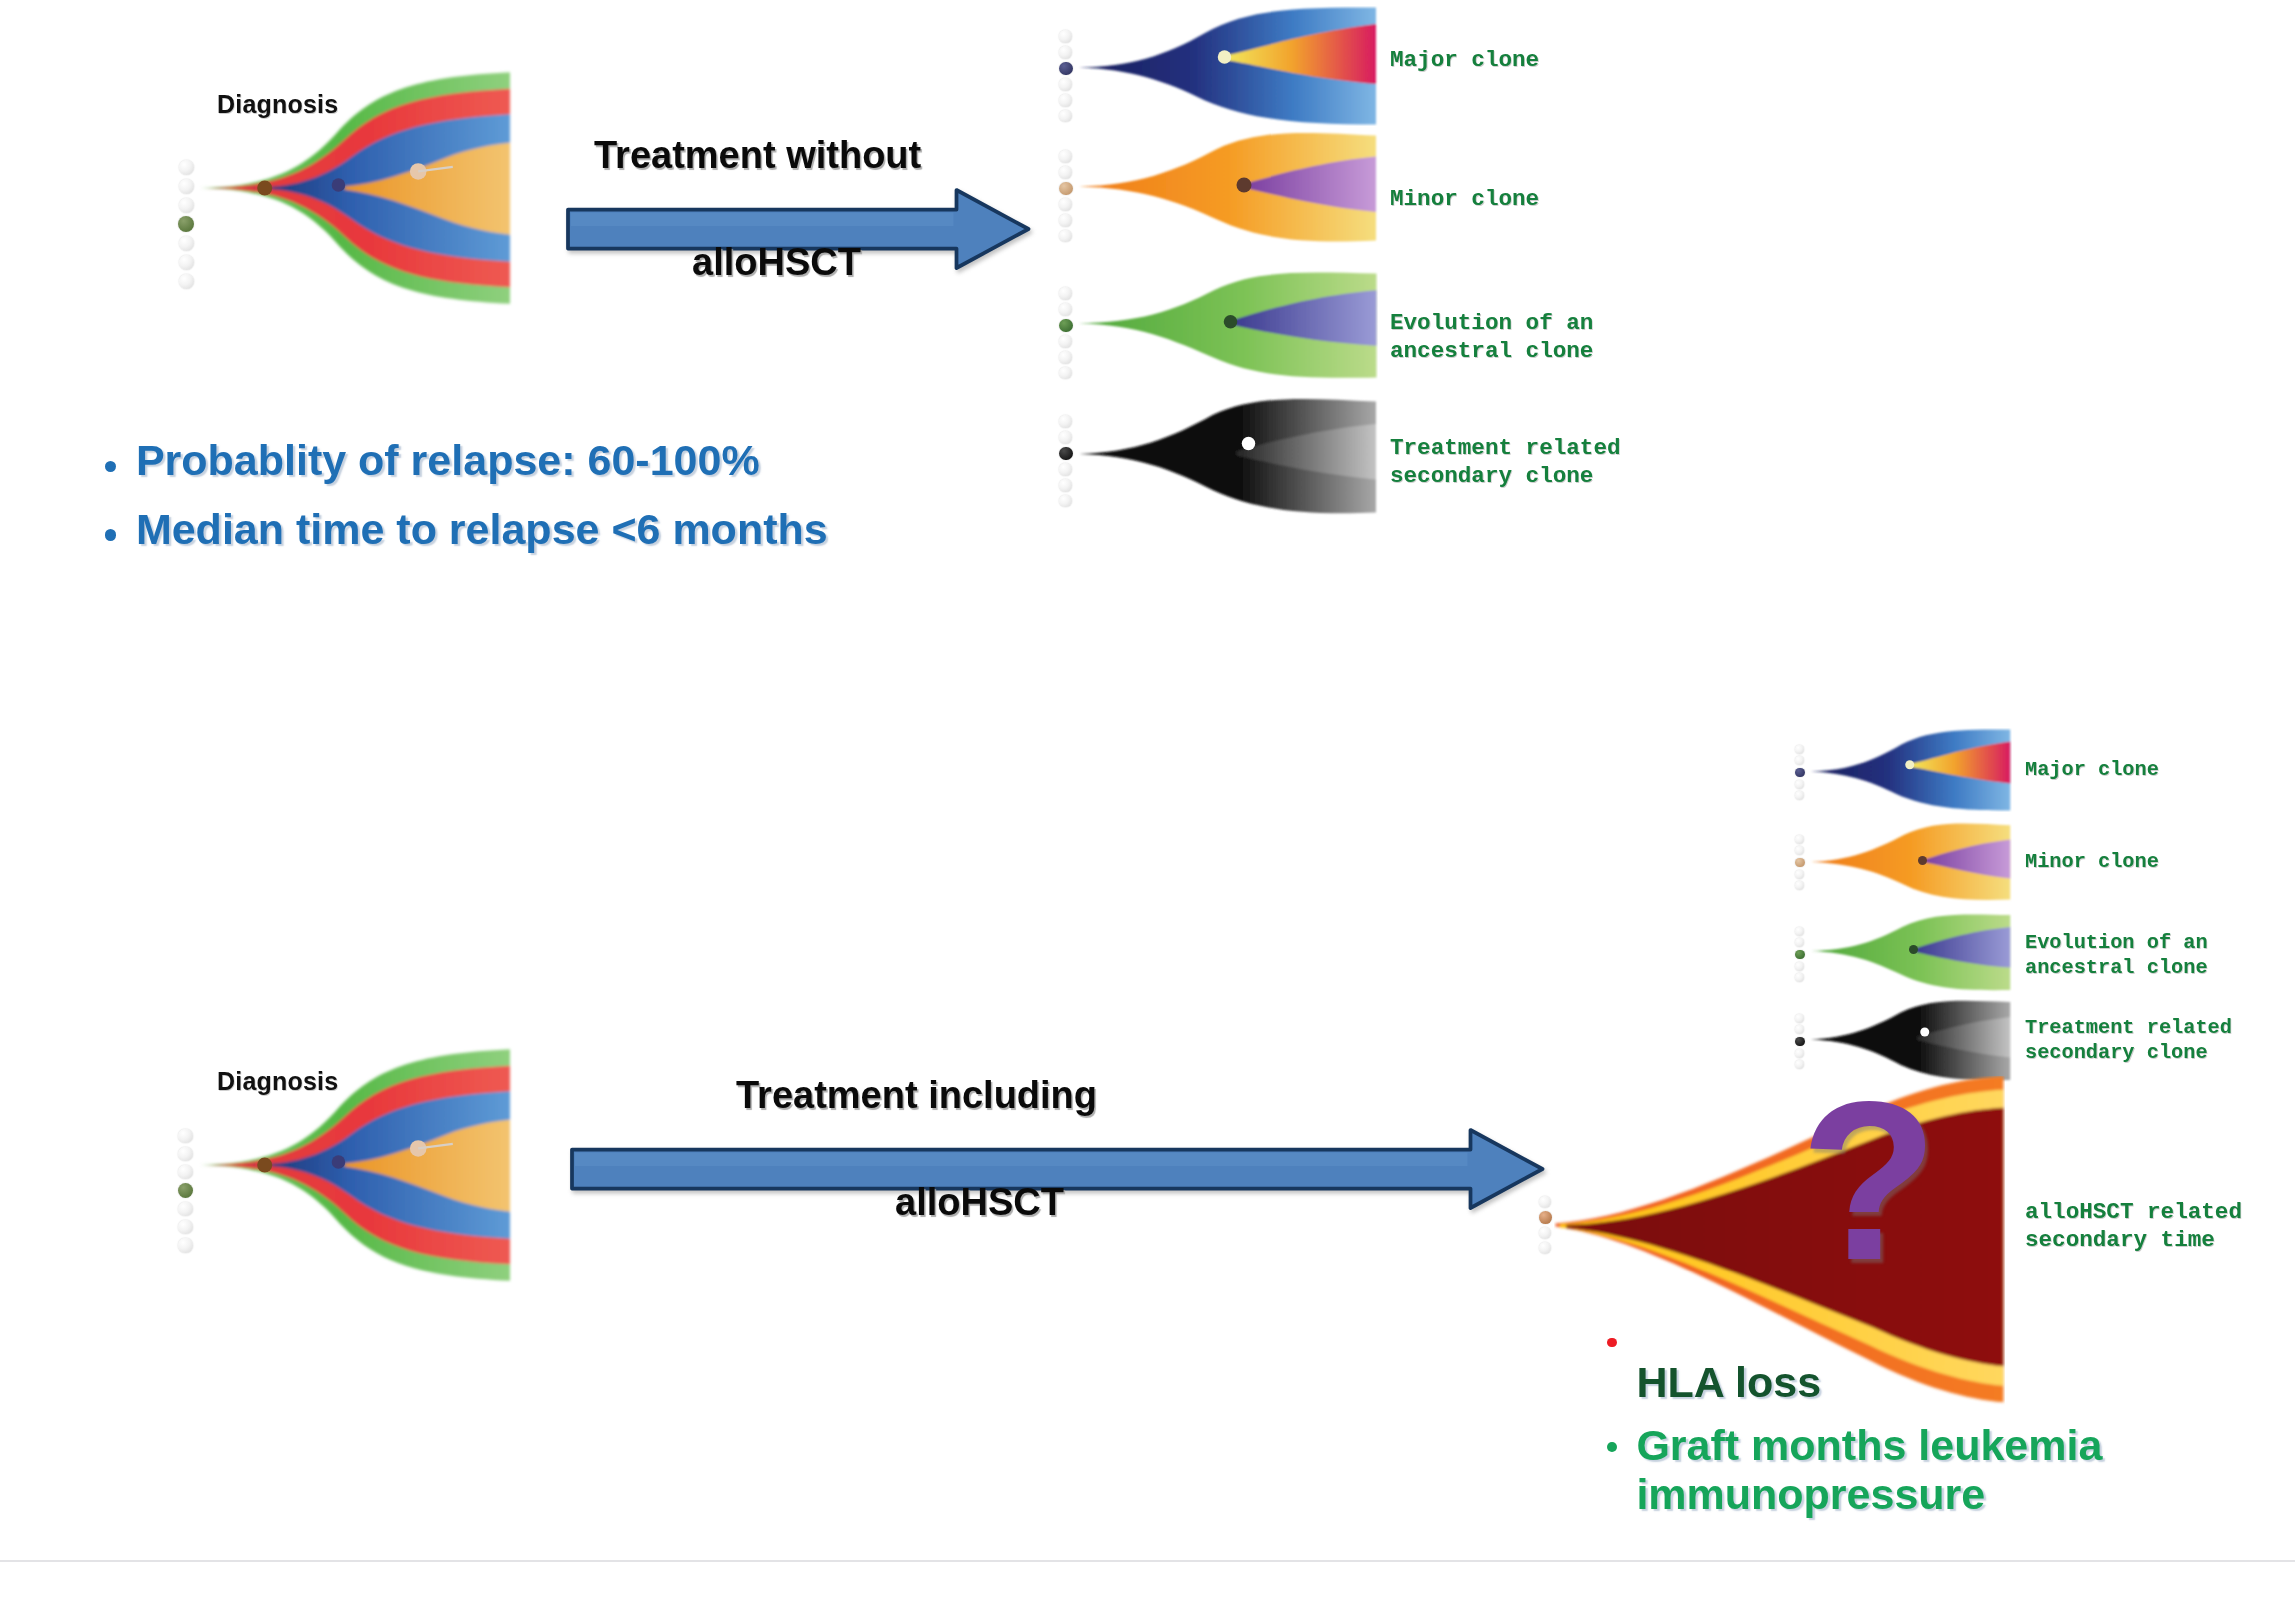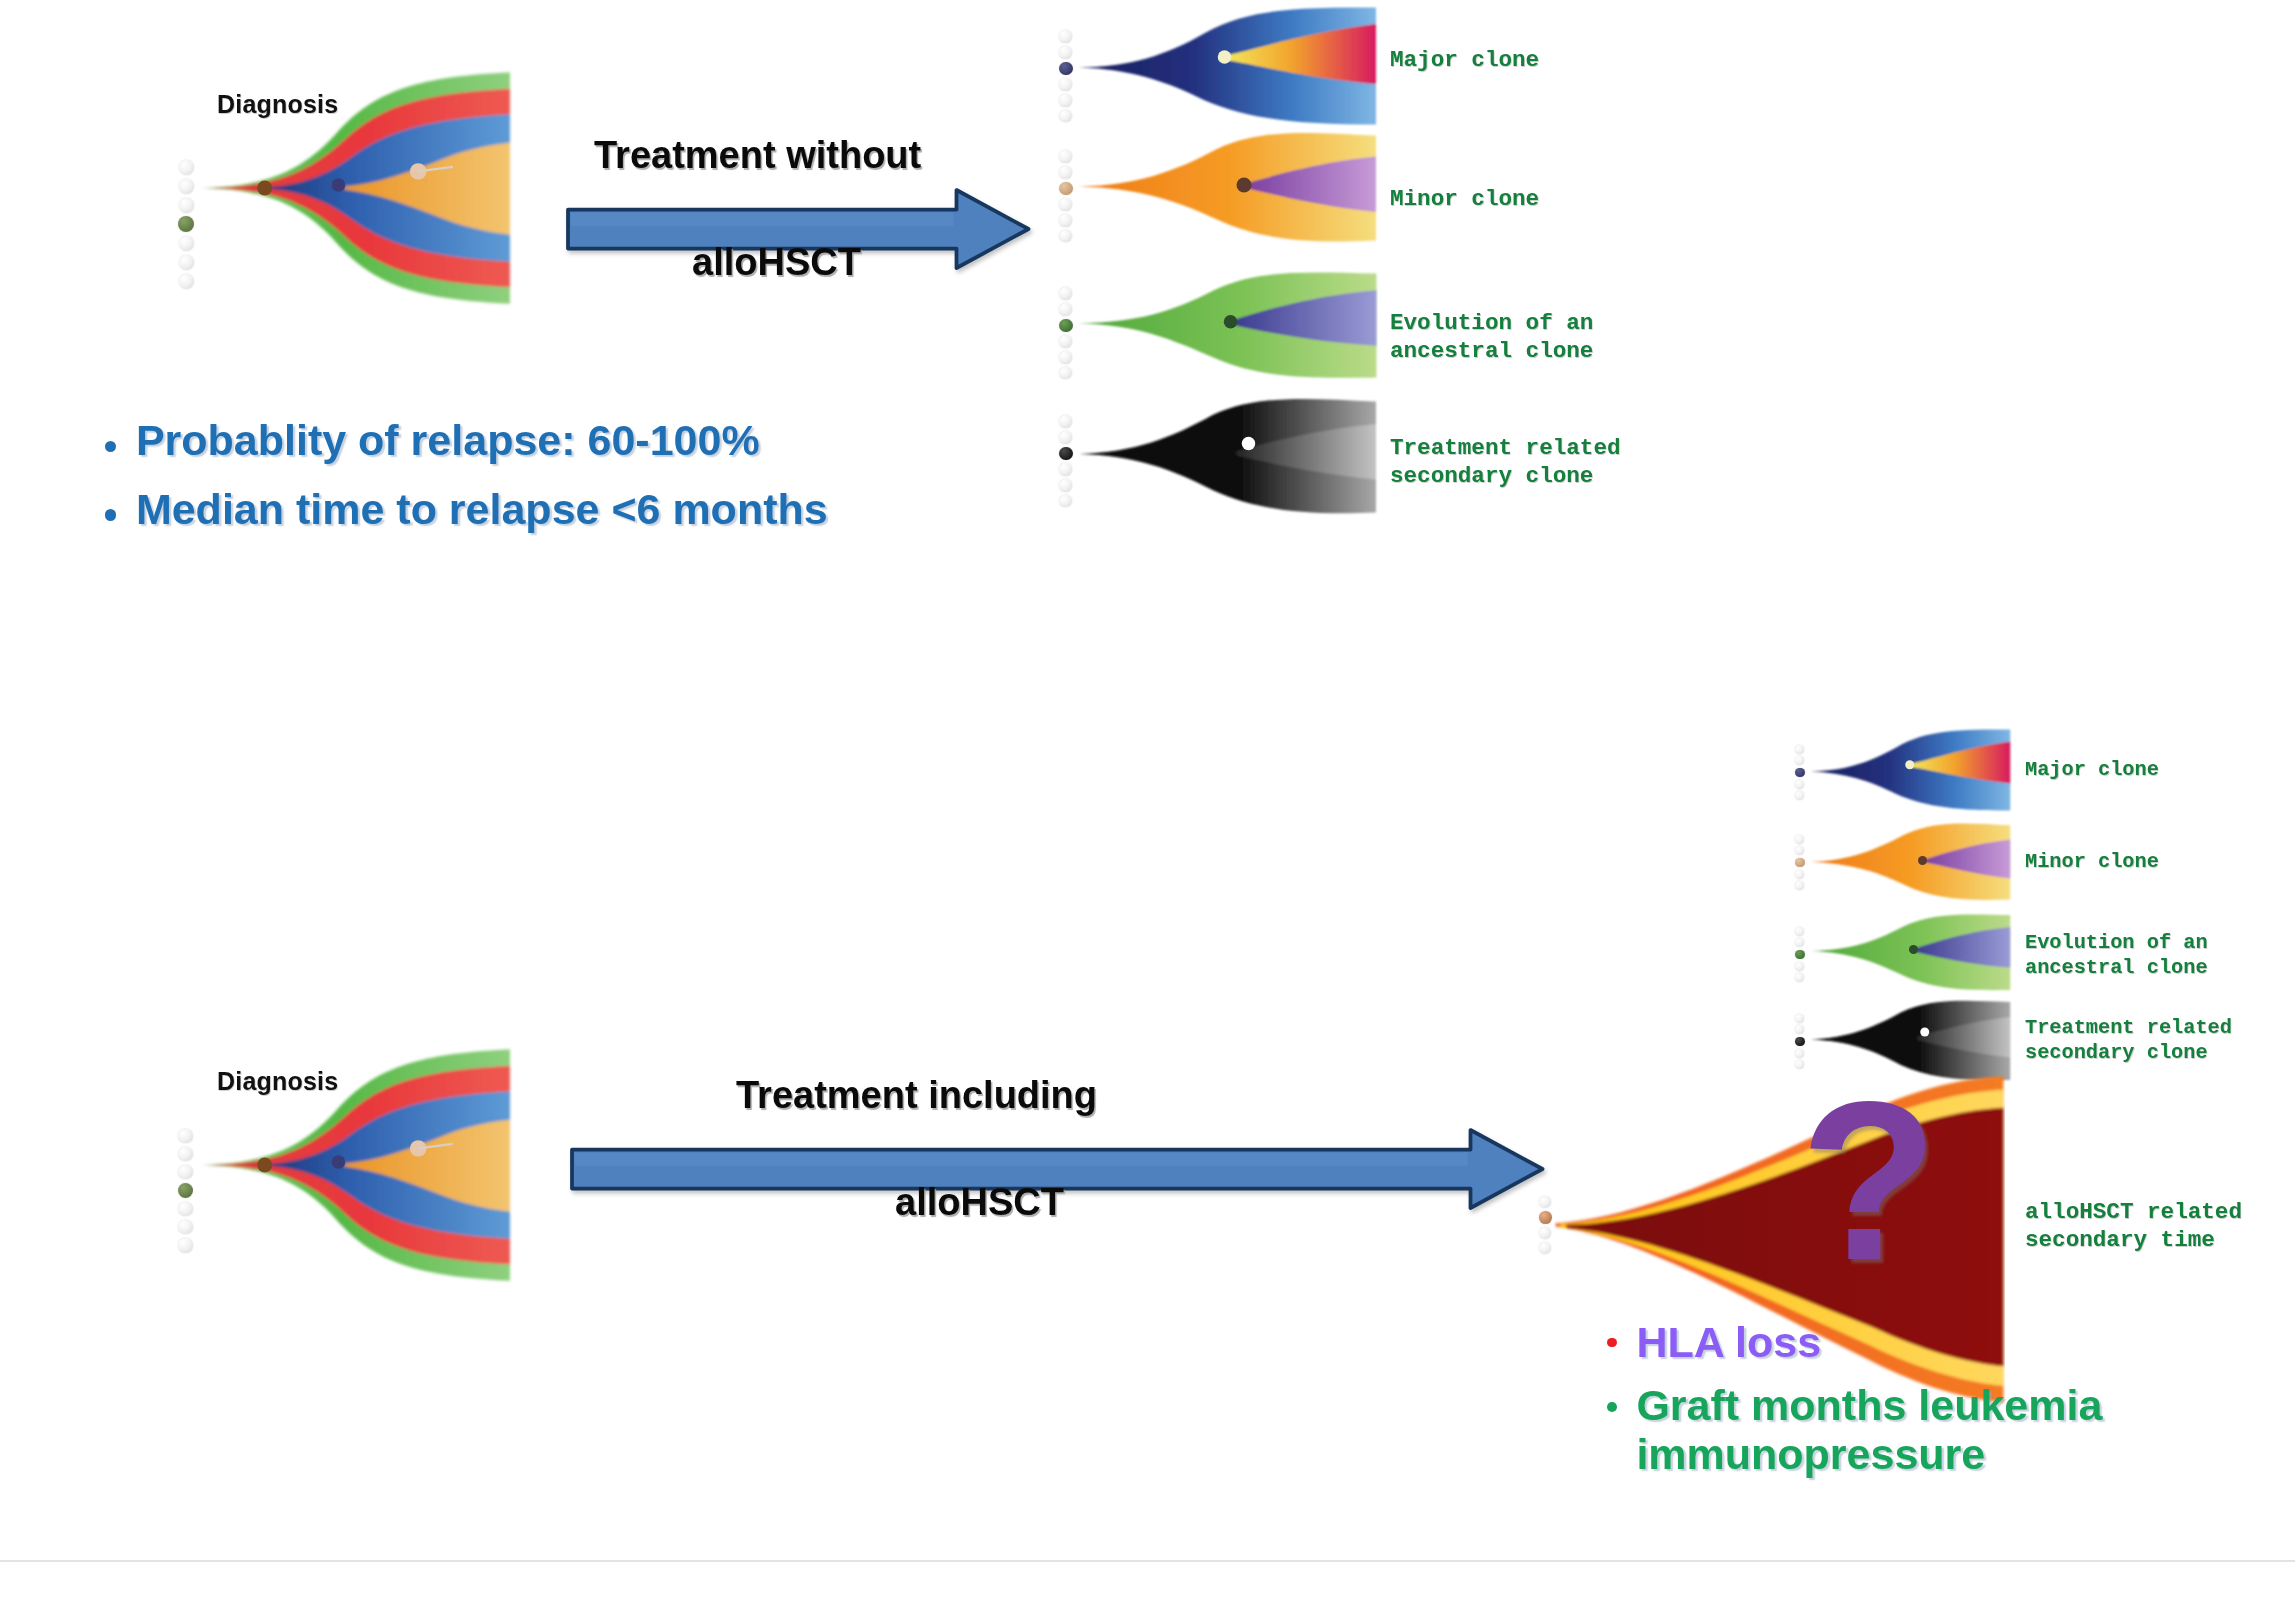--- a/index.html
+++ b/index.html
@@ -35,21 +35,21 @@
     flex:0 0 auto;width:11.3px;height:11.3px;border-radius:50%;
     margin-top:25.6px;
   }
   .bullet-dot.sm{width:9.8px;height:9.8px;margin-top:21px;}
   .bullet-text{
     font-size:43px;font-weight:bold;line-height:1.18;white-space:nowrap;
     text-shadow:2.3px 2.3px 1.5px rgba(150,170,195,.55);
   }
   .bullet-text.blue{color:#1F6FB5;}
   .bullet-text.cyan{color:#13A5DE;}
-  .bullet-text.red{color:#8b5cf6;}
+  .bullet-text.red{color:#14532d;margin-top:40px;}
   .bullet-text.green{color:#16A55A;}
   .bullet-text.wrap{white-space:normal;line-height:1.14;}
 
   
   .arrow-wrap{position:absolute;}
   .arrow-wrap svg{display:block;filter:drop-shadow(2.3px 3px 2.3px rgba(120,120,120,.45));}
 
   
   .divider{position:absolute;height:2.3px;background:#E3E3E6;}
 
@@ -263,21 +263,21 @@
       <g filter="url(#softBlurS)">
         <path d="M2 76 C76 74,126 54,180 24 C240 -4,310 2,398 6 L398 154 C310 158,240 152,180 124 C126 96,76 78,2 76 Z" fill="url(#gBlackBody)"></path>
         <path d="M212 72 C258 60,316 44,398 36 L398 110 C316 102,258 88,212 78 Z" fill="url(#gBlackCore)" opacity=".55"></path>
       </g>
       <circle cx="228" cy="62" r="9" fill="#ffffff"></circle>
     </svg>
   </div>
   <div class="abs clone-label" style="left:1390px;top:435px;white-space:pre-line;">Treatment related
 secondary clone</div>
 
-  <div class="abs" style="left:105px;top:415px;">
+  <div class="abs" style="left:105px;top:435px;">
     <div class="bullet-row">
       <span class="bullet-dot" style="background:#1F6FB5"></span>
       <span class="bullet-text blue">Probablity of  relapse: 60-100%</span>
     </div>
     <div class="bullet-row" style="margin-top:18px;">
       <span class="bullet-dot" style="background:#1F6FB5"></span>
       <span class="bullet-text blue">Median time to relapse &lt;6 months</span>
     </div>
   </div>
 

